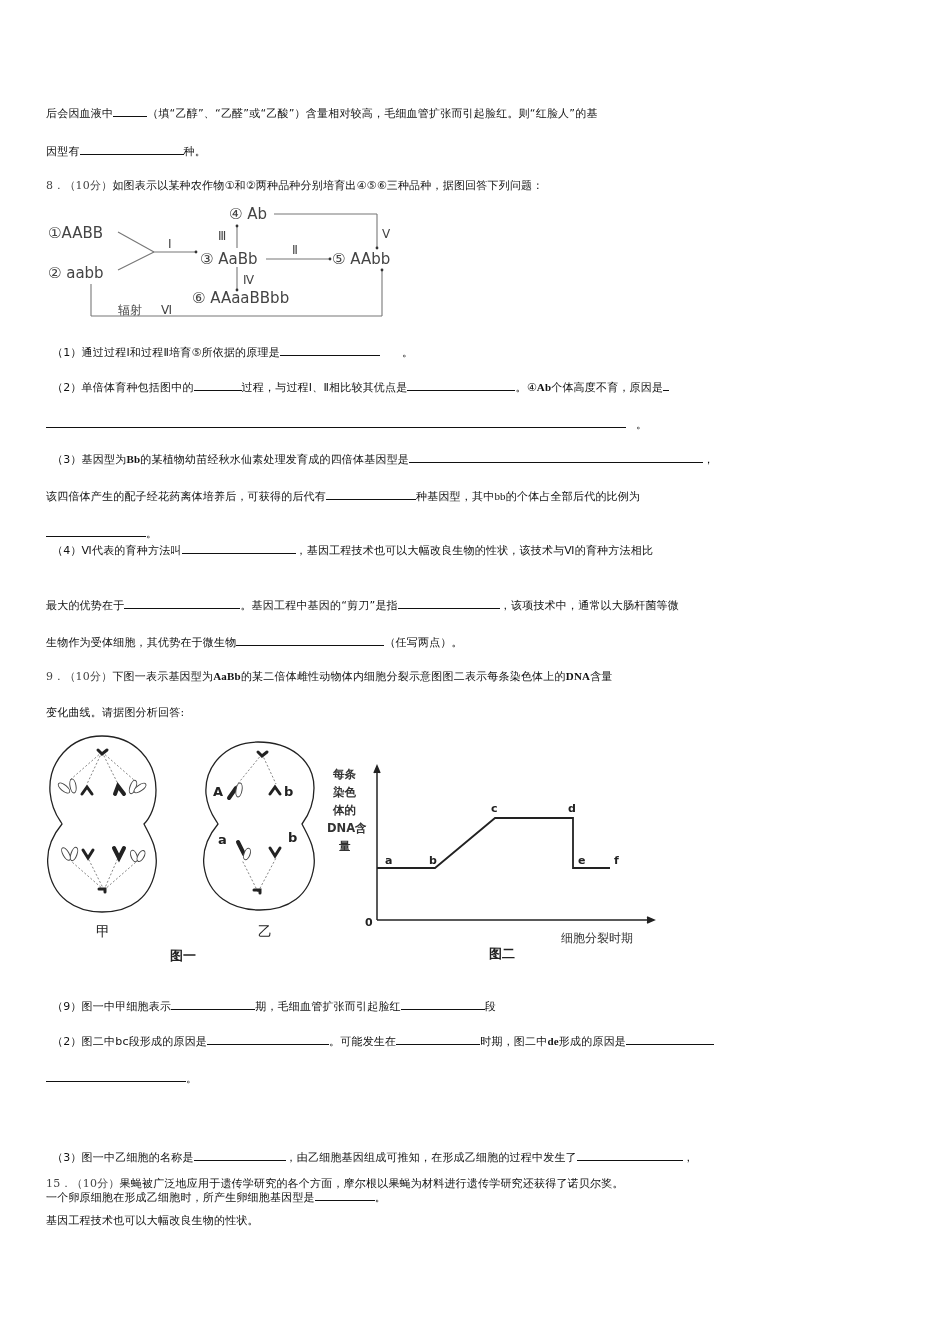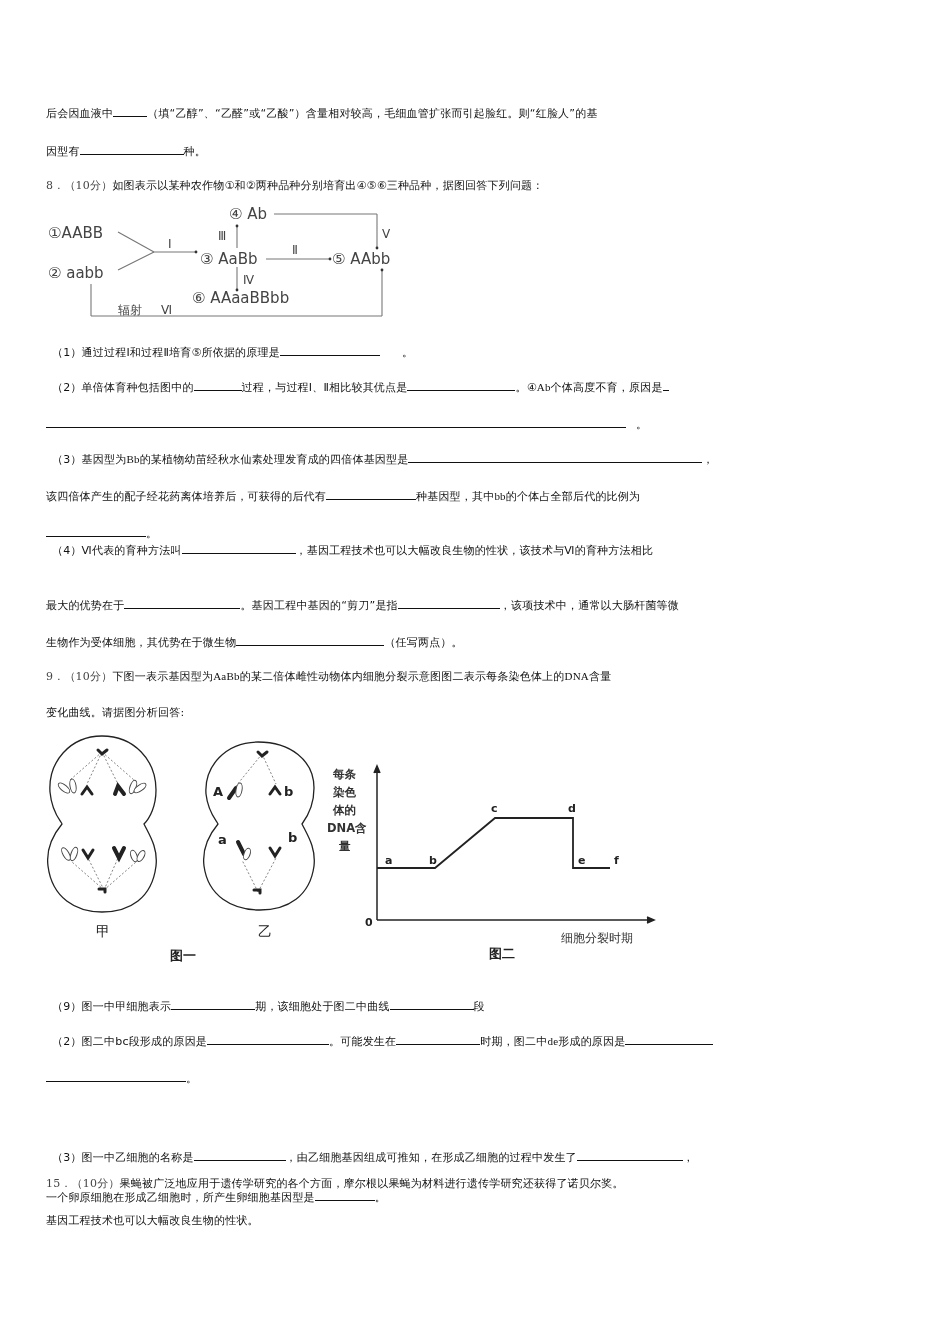--- a/index.html
+++ b/index.html
@@ -2,21 +2,21 @@
 <html><head>
 <meta charset="utf-8">
 <style>
   html, body { margin: 0; padding: 0; background: #ffffff; }
   body { width: 950px; height: 1344px; position: relative; overflow: hidden;
          font-family: "DejaVu Sans", "Liberation Sans", sans-serif; color: #111; }
   .line { position: absolute; left: 46px; font-size: 11px; line-height: 20px; white-space: nowrap; letter-spacing: 0.2px; }
   .line.indent { left: 52px; }
   .blank { display: inline-block; border-bottom: 1.3px solid #111; height: 14px; vertical-align: baseline; }
   .qnum { color: #444; font-family: "DejaVu Serif", "Liberation Serif", serif; }
-  b.en { font-family: "Liberation Serif", "DejaVu Serif", serif; font-weight: normal; }
+  b.en { font-family: "Liberation Serif", "DejaVu Serif", serif; font-weight: bold; }
   .figure { position: absolute; }
   svg text { font-family: "DejaVu Sans", "Liberation Sans", sans-serif; }
 </style>
 </head>
 <body>
 
 <div class="line" style="top:102px">
   <span>后会因血液中</span><span class="blank" style="width:34px"></span><span>（填“乙醇”、“乙醛”或“乙酸”）含量相对较高，毛细血管扩张而引起脸红。则“红脸人”的基</span>
 </div>
 <div class="line" style="top:140px">
@@ -201,21 +201,21 @@
       <text x="8" y="56">体的</text>
       <text x="2" y="74">DNA含</text>
       <text x="14" y="92">量</text>
     </g>
     <text x="236" y="184" font-size="12" fill="#333">细胞分裂时期</text>
     <text x="164" y="200" font-size="13" font-weight="bold" fill="#222">图二</text>
   </svg>
 </div>
 
 <div class="line indent" style="top:995px">
-  <span>（9）图一中甲细胞表示</span><span class="blank" style="width:84px"></span><span>期，该细胞处于图二中曲线</span><span class="blank" style="width:84px"></span><span>段</span>
+  <span>（9）图一中甲细胞表示</span><span class="blank" style="width:84px"></span><span>期，毛细血管扩张而引起脸红</span><span class="blank" style="width:84px"></span><span>段</span>
 </div>
 <div class="line indent" style="top:1030px">
   <span>（2）图二中</span><span>bc</span><span>段形成的原因是</span><span class="blank" style="width:122px"></span><span>。可能发生在</span><span class="blank" style="width:84px"></span><span>时期，图二中</span><b class="en">de</b><span>形成的原因是</span><span class="blank" style="width:88px"></span>
 </div>
 <div class="line" style="top:1067px">
   <span class="blank" style="width:140px"></span><span>。</span>
 </div>
 
 <div class="line indent" style="top:1146px">
   <span>（3）图一中乙细胞的名称是</span><span class="blank" style="width:92px"></span><span>，由乙细胞基因组成可推知，在形成乙细胞的过程中发生了</span><span class="blank" style="width:106px"></span><span>，</span>

